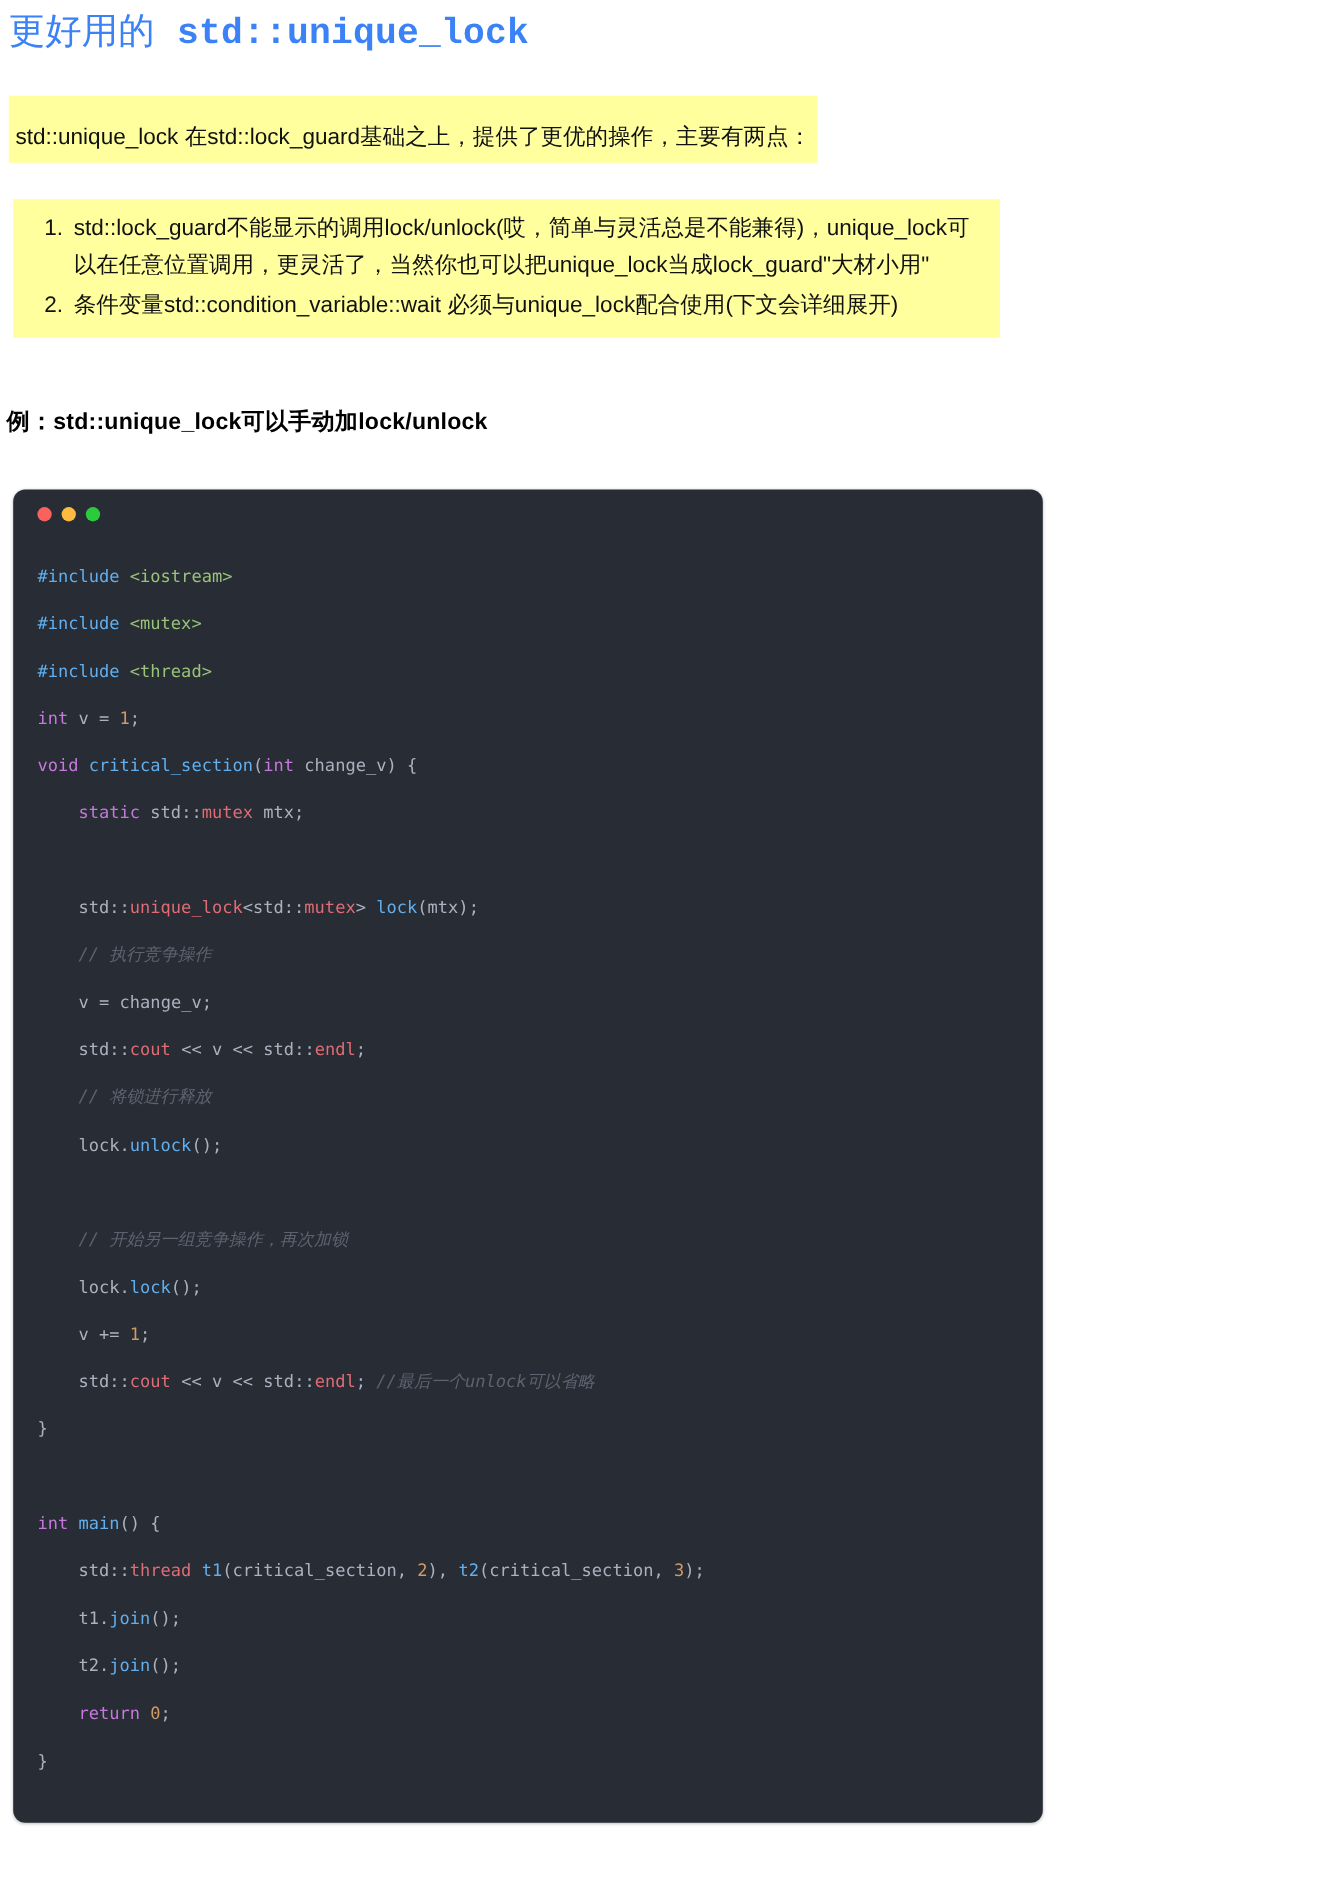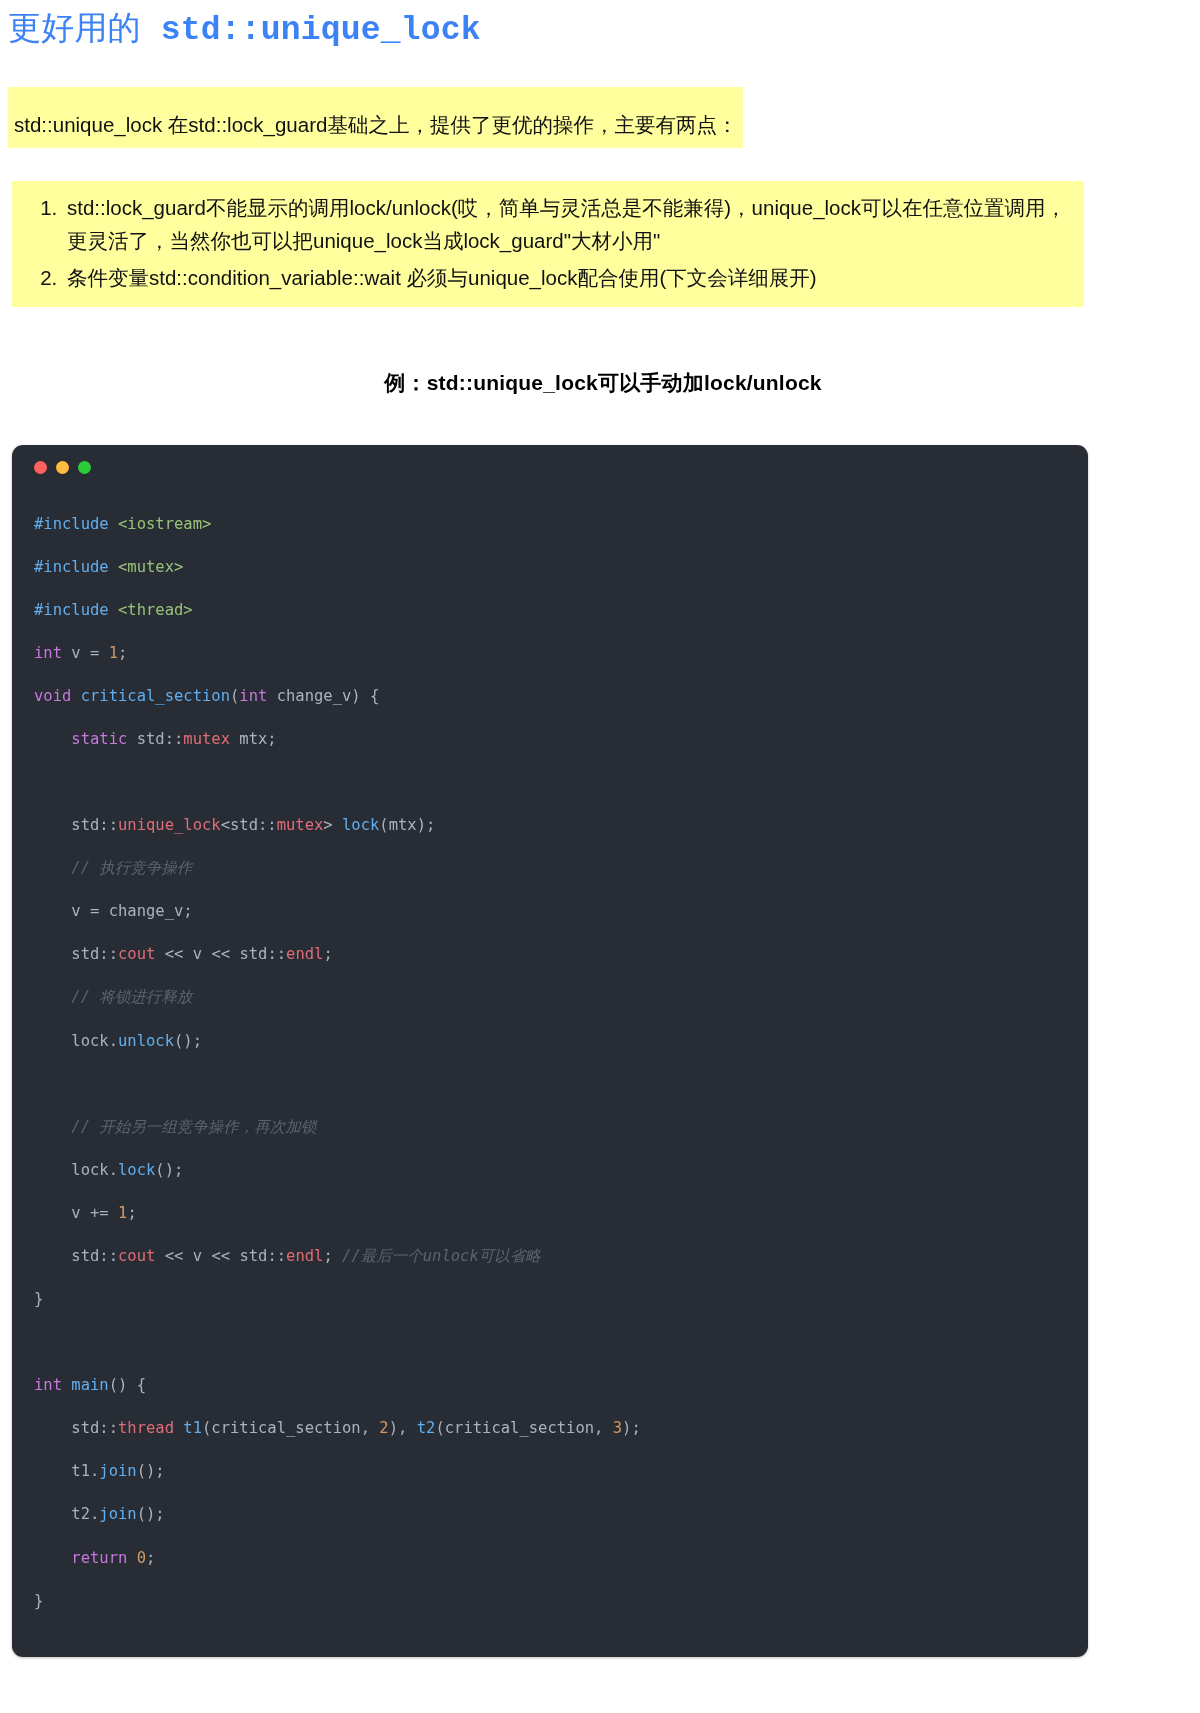--- a/index.html
+++ b/index.html
@@ -45,21 +45,21 @@
     padding: 22px 6px 7px 6px;
     color: #111;
     white-space: nowrap;
   }
 
   
   .list-highlight {
     background: #ffff9e;
     margin: 33px 0 0 12px;
     padding: 10px 14px 12px 14px;
-    width: 1072px;
+    width: 897px;
   }
   ol.point-list {
     margin: 0;
     padding: 0 0 0 37px;
     list-style: decimal;
     font-size: 20.5px;
     line-height: 1.62;
     color: #111;
   }
   ol.point-list li {
@@ -68,31 +68,30 @@
   }
   ol.point-list li:last-child { margin-bottom: 0; }
 
   
   .example-heading {
     font-size: 21px;
     font-weight: bold;
     color: #000;
     margin: 62px 0 0 6px;
     letter-spacing: 0.2px;
-    text-align: center;
   }
 
   
   .code-card {
     margin: 48px 20px 0 12px;
     background: #282c34;
     border-radius: 11px;
     padding: 0 0 34px 0;
     box-shadow: 0 1px 3px rgba(0,0,0,0.25);
-    width: 1076px;
+    width: 936px;
   }
   .code-titlebar {
     height: 46px;
     display: flex;
     align-items: center;
     padding-left: 22px;
     gap: 9px;
   }
   .dot {
     width: 13px; height: 13px;

